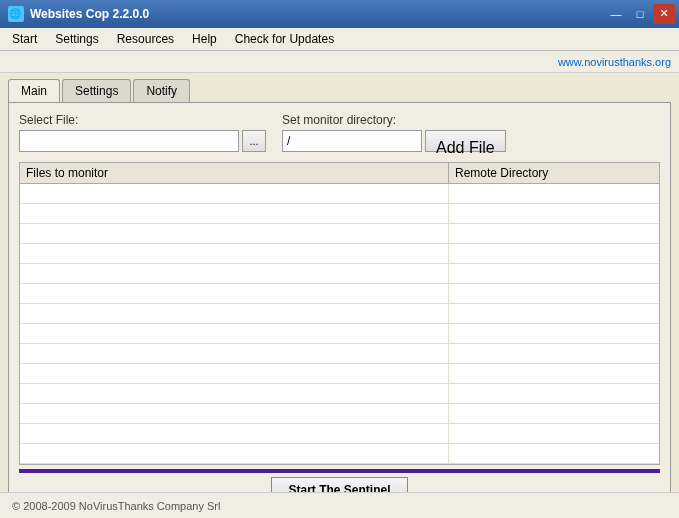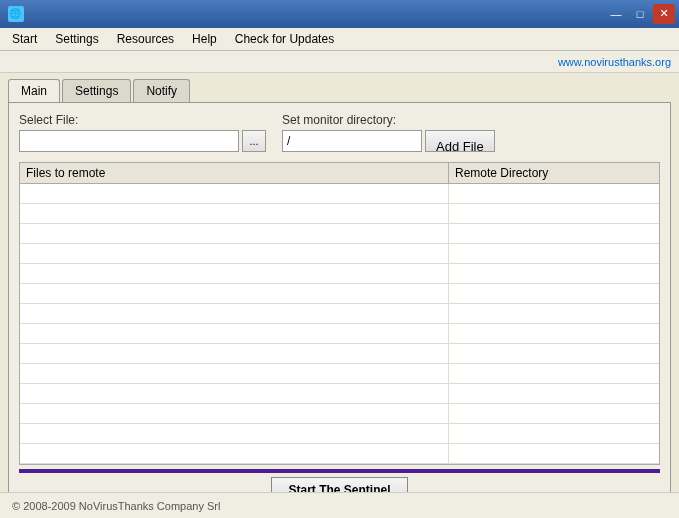--- a/index.html
+++ b/index.html
@@ -162,21 +162,21 @@
       background: white;
       padding: 2px 4px;
       font-size: 12px;
     }
     .add-file-btn {
       height: 22px;
       padding: 8px 10px;
       border: 1px solid #999;
       background: linear-gradient(to bottom, #f5f5f5, #e0e0e0);
       cursor: pointer;
-      font-size: 13px;
+      font-size: 16px;
       white-space: nowrap;
     }
 
     
     .files-table {
       border: 1px solid #aaa;
       background: white;
       width: 100%;
       flex: 1;
       overflow: hidden;
@@ -260,20 +260,21 @@
 </head>
 <body>
 
 <div class="page-container">
 
   <div class="title-bar">
     <div class="title-bar-left">
       <div class="title-icon">
         <span>🌐</span>
       </div>
+      <span>Websites Cop 2.2.0.0</span>
     </div>
     <div class="title-bar-controls">
       <div class="title-btn">—</div>
       <div class="title-btn">□</div>
       <div class="title-btn close">✕</div>
     </div>
   </div>
 
   <div class="menu-bar">
     <div class="menu-item">Start</div>
@@ -307,21 +308,21 @@
         <label>Set monitor directory:</label>
         <div class="form-group-inline">
           <input type="text" class="dir-input" value="/" style="">
           <button class="add-file-btn">Add File</button>
         </div>
       </div>
     </div>
 
     <div class="files-table" style="display:flex;flex-direction:column;flex:1;">
       <div class="table-header">
-        <div class="col-files">Files to remote</div>
+        <div class="col-files">Files to monitor</div>
         <div class="col-remote">Remote Directory</div>
       </div>
       <div class="rows-container">
 
         <div style="display:flex;border-bottom:1px solid #e0ddd0;height:20px;">
           <div style="flex:1;border-right:1px solid #e0ddd0;"></div>
           <div style="width:210px;"></div>
         </div>
         <div style="display:flex;border-bottom:1px solid #e0ddd0;height:20px;">
           <div style="flex:1;border-right:1px solid #e0ddd0;"></div>

